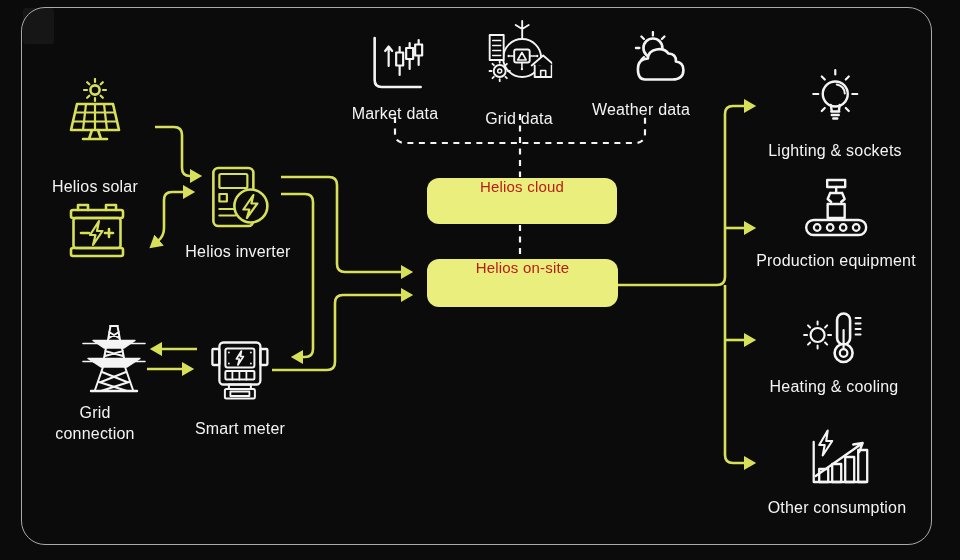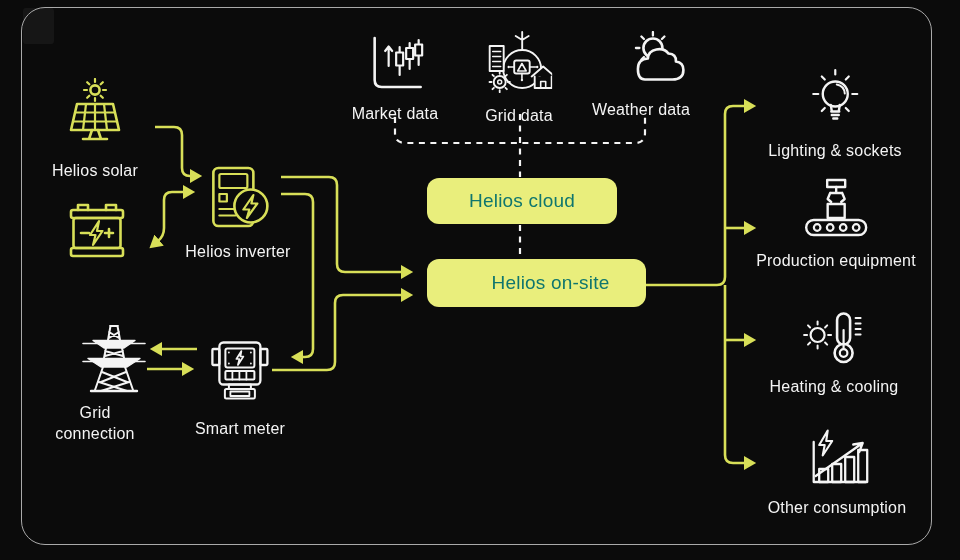--- a/index.html
+++ b/index.html
@@ -23,22 +23,22 @@
   }
   .lbl {
     color:#f4f4f4; font-size:16px; line-height:1.32; text-align:center;
     letter-spacing:.2px; white-space:nowrap;
   }
   .lbl.wrap { white-space:normal; width:104px; }
   .gap6  { margin-top:6px; }  .gap8  { margin-top:8px; }
   .gap10 { margin-top:10px; } .gap16 { margin-top:16px; }
   .pill {
     position:absolute; background:#e9ee7c; border-radius:12px;
-    display:flex; align-items:center; justify-content:center;
-    color:#0f766e; font-size:19px; letter-spacing:.2px;
+    display:flex; align-items:flex-start; justify-content:center;
+    color:#b91c1c; font-size:15px; letter-spacing:.2px;
   }
   svg.ic { display:block; }
 </style>
 </head>
 <body>
 
 <div class="canvas">
   <div class="corner-artifact"></div>
   <div class="frame"></div>
 
@@ -61,21 +61,21 @@
       <path d="M725,340h20" marker-end="url(#arw)"></path>
       <path d="M725,285v170q0,8 8,8h12" marker-end="url(#arw)"></path>
     </g>
     <g fill="none" stroke="#f4f4f4" stroke-width="2.2" stroke-dasharray="6 5.5">
       <path d="M395,117v16q0,10 10,10h230q10,0 10,-10v-16"></path>
       <path d="M520,114v63"></path>
       <path d="M520,225v32"></path>
     </g>
   </svg>
 
-  <div class="node" style="left:95px; top:78px;">
+  <div class="node" style="left:95px; top:78px;gap:16px;">
     <svg class="ic" width="72" height="76" viewBox="0 0 72 76" fill="none" stroke="#d8df58" stroke-width="2.6" stroke-linecap="round" stroke-linejoin="round">
       <circle cx="36" cy="12" r="4.6"></circle>
       <path stroke-width="2.2" d="M36,4V1 M36,20v3 M28,12h-3 M44,12h3 M30.3,6.3L28.2,4.2 M41.7,6.3l2.1,-2.1 M30.3,17.7l-2.1,2.1 M41.7,17.7l2.1,2.1"></path>
       <path d="M18,26h36l6,26H12Z"></path>
       <path stroke-width="2.2" d="M27,26l-3,26 M36,26v26 M45,26l3,26 M16.5,34.5h39 M14.5,43.5h43"></path>
       <path d="M33,52l-3,9 M39,52l3,9 M24,61h24"></path>
     </svg>
     <div class="lbl gap6">Helios solar</div>
   </div>
 
@@ -142,21 +142,21 @@
       <path stroke-width="2.2" d="M36,12v28"></path>
       <rect x="32.5" y="17.5" width="7" height="13" fill="#0b0b0b" stroke-width="2.2"></rect>
       <path stroke-width="2.2" d="M46,8v26"></path>
       <rect x="42.5" y="13" width="7" height="11" fill="#0b0b0b" stroke-width="2.2"></rect>
       <path stroke-width="2.2" d="M55,5v25"></path>
       <rect x="51.5" y="9.5" width="7" height="11" fill="#0b0b0b" stroke-width="2.2"></rect>
     </svg>
     <div class="lbl gap10">Market data</div>
   </div>
 
-  <div class="node" style="left:519px; top:29px;">
+  <div class="node" style="left:519px; top:18px;gap:14px;">
     <svg class="ic" width="66" height="68" viewBox="0 0 66 68" fill="none" stroke="#f4f4f4" stroke-width="1.9" stroke-linecap="round" stroke-linejoin="round">
       <circle cx="36" cy="40" r="19"></circle>
       <path d="M36,21v-9 M36,11L29.5,7 M36,11L42.5,7 M36,11V3"></path>
       <rect x="3.5" y="17" width="14" height="25" fill="#0b0b0b"></rect>
       <path stroke-width="1.5" d="M6.5,22.5h8 M6.5,27.5h8 M6.5,32.5h8 M6.5,37.5h8"></path>
       <circle cx="13.5" cy="53" r="6" fill="#0b0b0b"></circle>
       <circle cx="13.5" cy="53" r="2" stroke-width="1.5"></circle>
       <path stroke-width="1.8" d="M13.5,44.8v-2 M13.5,61.2v2 M5.3,53h-2 M21.7,53h2 M7.7,47.2l-1.4,-1.4 M19.3,47.2l1.4,-1.4 M7.7,58.8l-1.4,1.4 M19.3,58.8l1.4,1.4"></path>
       <path d="M45.5,47.5 57,37.5 68.5,47.5" fill="#0b0b0b"></path>
       <path d="M48.5,47.5V59h17V47.5" fill="#0b0b0b"></path>
@@ -176,21 +176,21 @@
       <circle cx="27" cy="17" r="9.5"></circle>
       <path stroke-width="2.3" d="M27,4.5V1 M18,8 15.5,5.5 M36,8 38.5,5.5 M13.5,17H10 M18,26l-2.5,2.5"></path>
       <path fill="#0b0b0b" d="M19,48.5H46.5Q57.5,48.5 57.5,39Q57.5,31.5 50,30.5Q50.5,23 42.5,22.5Q38.5,17 30.5,18.5Q22.5,20 22,27.5Q12,28 12,38Q12,48.5 19,48.5Z"></path>
     </svg>
     <div class="lbl gap10">Weather data</div>
   </div>
 
   <div class="pill" style="left:427px; top:178px; width:190px; height:46px;">
     <span>Helios cloud</span>
   </div>
-  <div class="pill" style="left:427px; top:259px; width:191px; height:48px;padding-left:28px;">
+  <div class="pill" style="left:427px; top:259px; width:191px; height:48px;">
     <span>Helios on-site</span>
   </div>
 
   <div class="node" style="left:835px; top:68px;">
     <svg class="ic" width="64" height="64" viewBox="0 0 64 64" fill="none" stroke="#f4f4f4" stroke-width="2.4" stroke-linecap="round" stroke-linejoin="round">
       <circle cx="32" cy="26" r="12.5"></circle>
       <path stroke-width="2" d="M33.5,16.5Q41,18 41.5,25.5"></path>
       <path d="M27.5,37l1,6 M36.5,37l-1,6 M28,43.5h8 M28.5,47h7 M30,50.5h4"></path>
       <path stroke-width="2.2" d="M32,6.5V2 M21.5,11.5 18.5,8.5 M42.5,11.5 45.5,8.5 M15,26h-5 M49,26h5 M21.5,40l-3,3 M42.5,40l3,3"></path>
     </svg>

